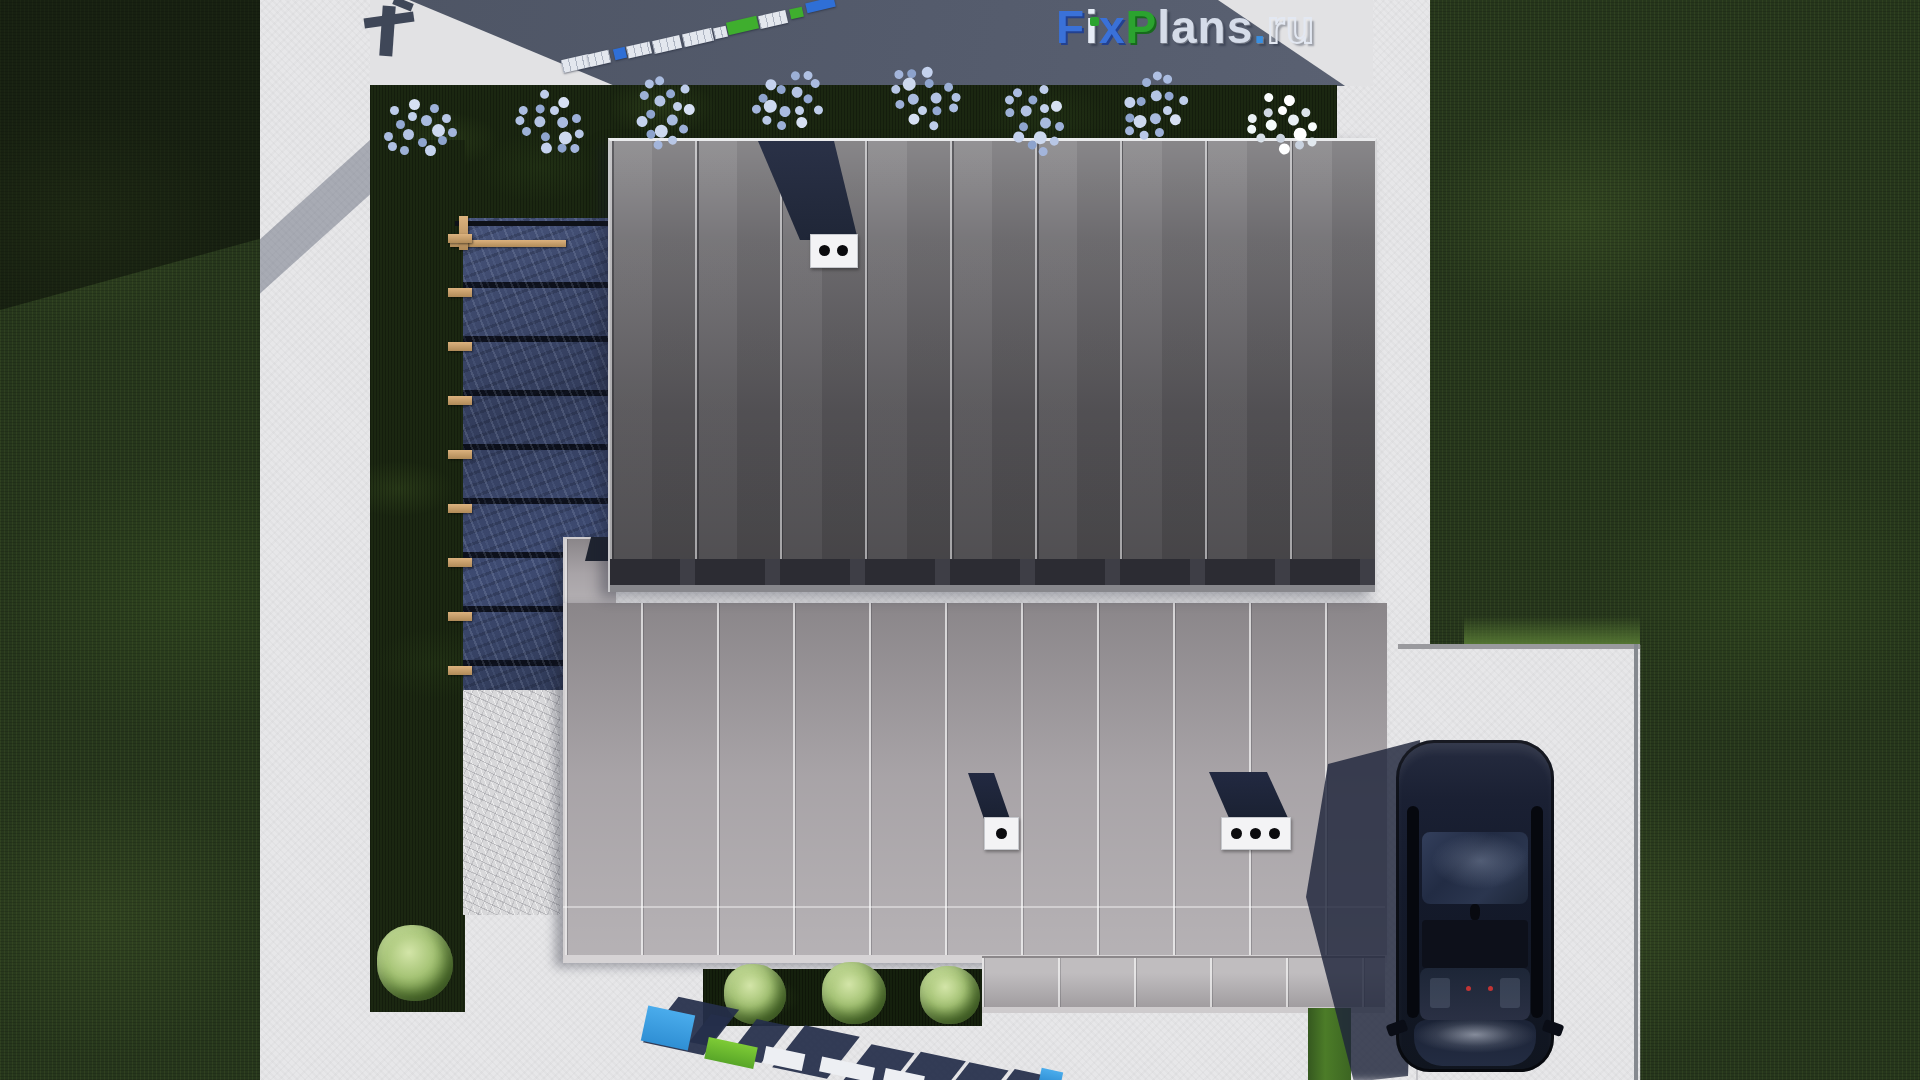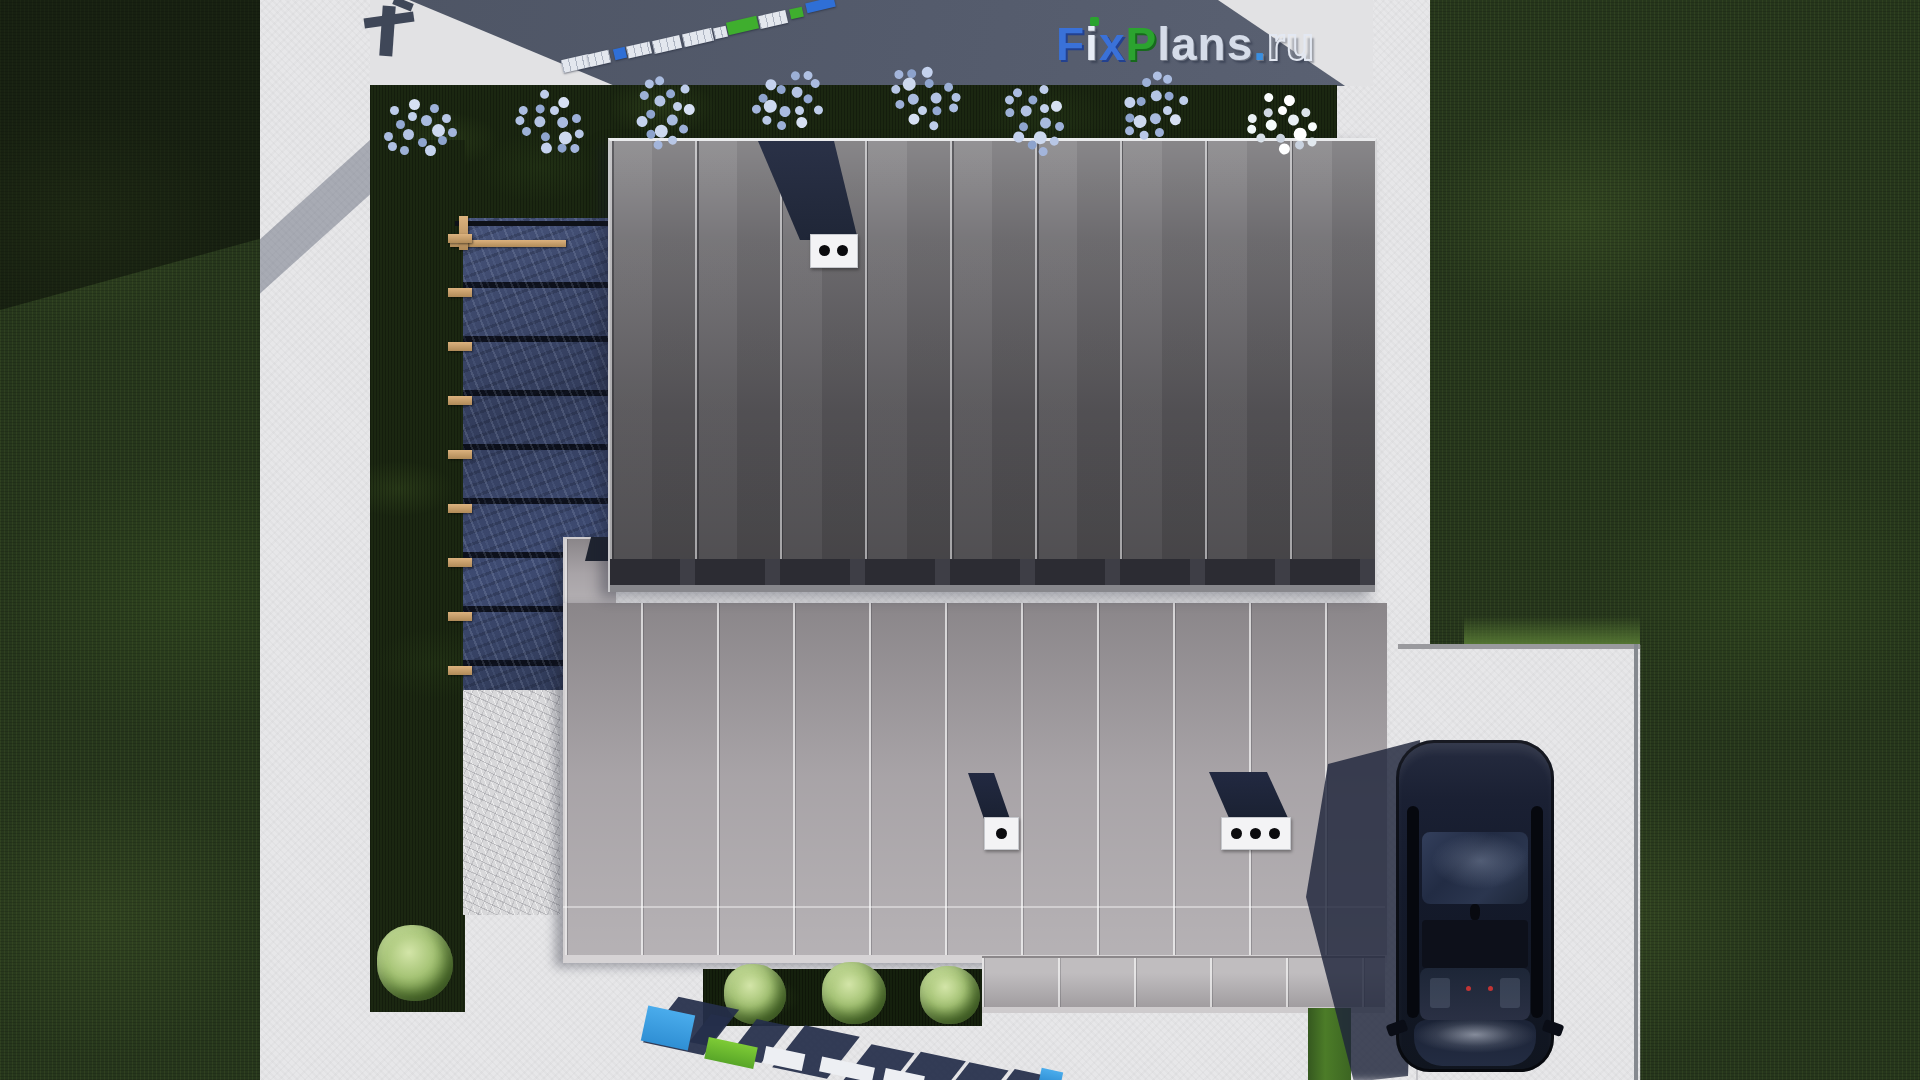--- a/index.html
+++ b/index.html
@@ -253,18 +253,18 @@
     <div class="a gt gt-w" style="left:627px;top:44px;width:24px;height:12px;"></div>
     <div class="a gt gt-w" style="left:653px;top:38px;width:28px;height:13px;"></div>
     <div class="a gt gt-w" style="left:683px;top:31px;width:30px;height:13px;"></div>
     <div class="a gt gt-w" style="left:714px;top:27px;width:13px;height:11px;"></div>
     <div class="a gt gt-g" style="left:727px;top:19px;width:31px;height:13px;"></div>
     <div class="a gt gt-w" style="left:759px;top:13px;width:28px;height:13px;"></div>
     <div class="a gt gt-g" style="left:790px;top:8px;width:13px;height:10px;"></div>
     <div class="a gt gt-b" style="left:806px;top:0;width:29px;height:10px;"></div>
   </div>
 
-  <div class="a brand" style="left:1056px;top:17px;">
+  <div class="a brand" style="left:1056px;top:0;">
     <span>F</span><span>i</span><span>x</span><span>P</span><span>l</span><span>a</span><span>n</span><span>s</span><span>.</span><span>r</span><span>u</span>
   </div>
   <div class="a" style="left:1090px;top:17px;width:9px;height:9px;background:#2ba32f;border-radius:2px;"></div>
 
 </div>
 
 </body></html>

